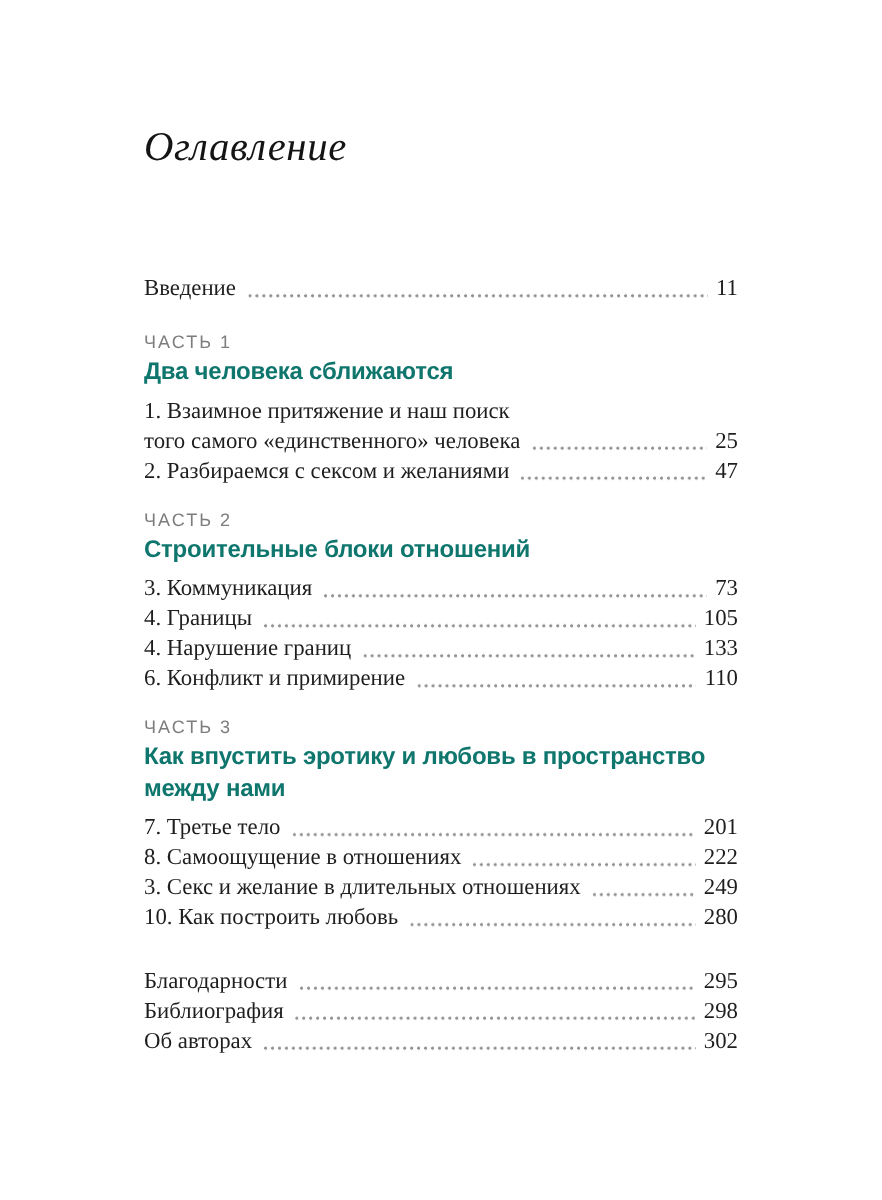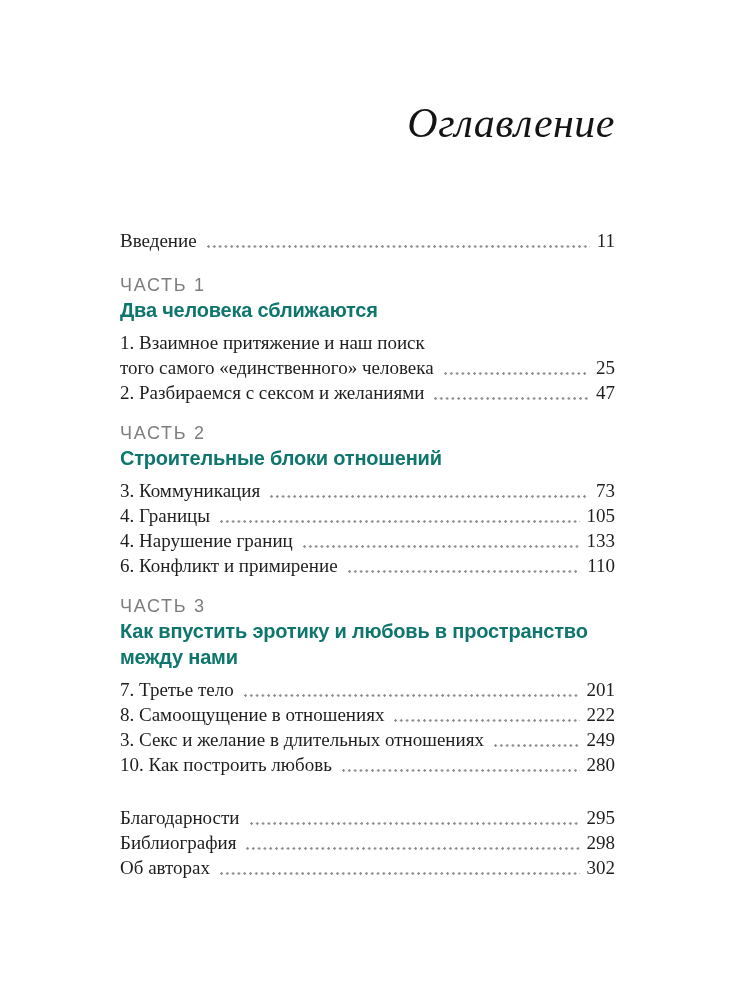--- a/index.html
+++ b/index.html
@@ -13,24 +13,24 @@
     padding: 0 120px;
     overflow: hidden;
     font-family: "Liberation Serif", serif;
     color: #1e1e1e;
   }
   .title {
     margin: 100px 0 82px;
     font-family: "Liberation Serif", serif;
     font-style: italic;
     font-weight: 400;
-    font-size: 42px;
+    font-size: 34px;
     line-height: 46px;
     letter-spacing: 0.5px;
-    text-align: right;
+    text-align: left;
     color: #141414;
   }
   .row {
     display: flex;
     align-items: flex-start;
     font-size: 19px;
     line-height: 25px;
   }
   .row .lbl { white-space: nowrap; }
   .row .pg { white-space: nowrap; margin-left: 4px; }
@@ -44,21 +44,21 @@
     background-repeat: repeat-x;
   }
   .entry-line1 {
     font-size: 19px;
     line-height: 25px;
   }
   .part { margin-top: 24px; }
   .part + .part { margin-top: 20px; }
   .kicker {
     font-family: "Liberation Sans", sans-serif;
-    font-size: 18px;
+    font-size: 15px;
     line-height: 17px;
     letter-spacing: 1.7px;
     color: #7d7d7d;
     margin: 0 0 3px;
   }
   .heading {
     font-family: "Liberation Sans", sans-serif;
     font-size: 20px;
     font-weight: 700;
     line-height: 26px;

